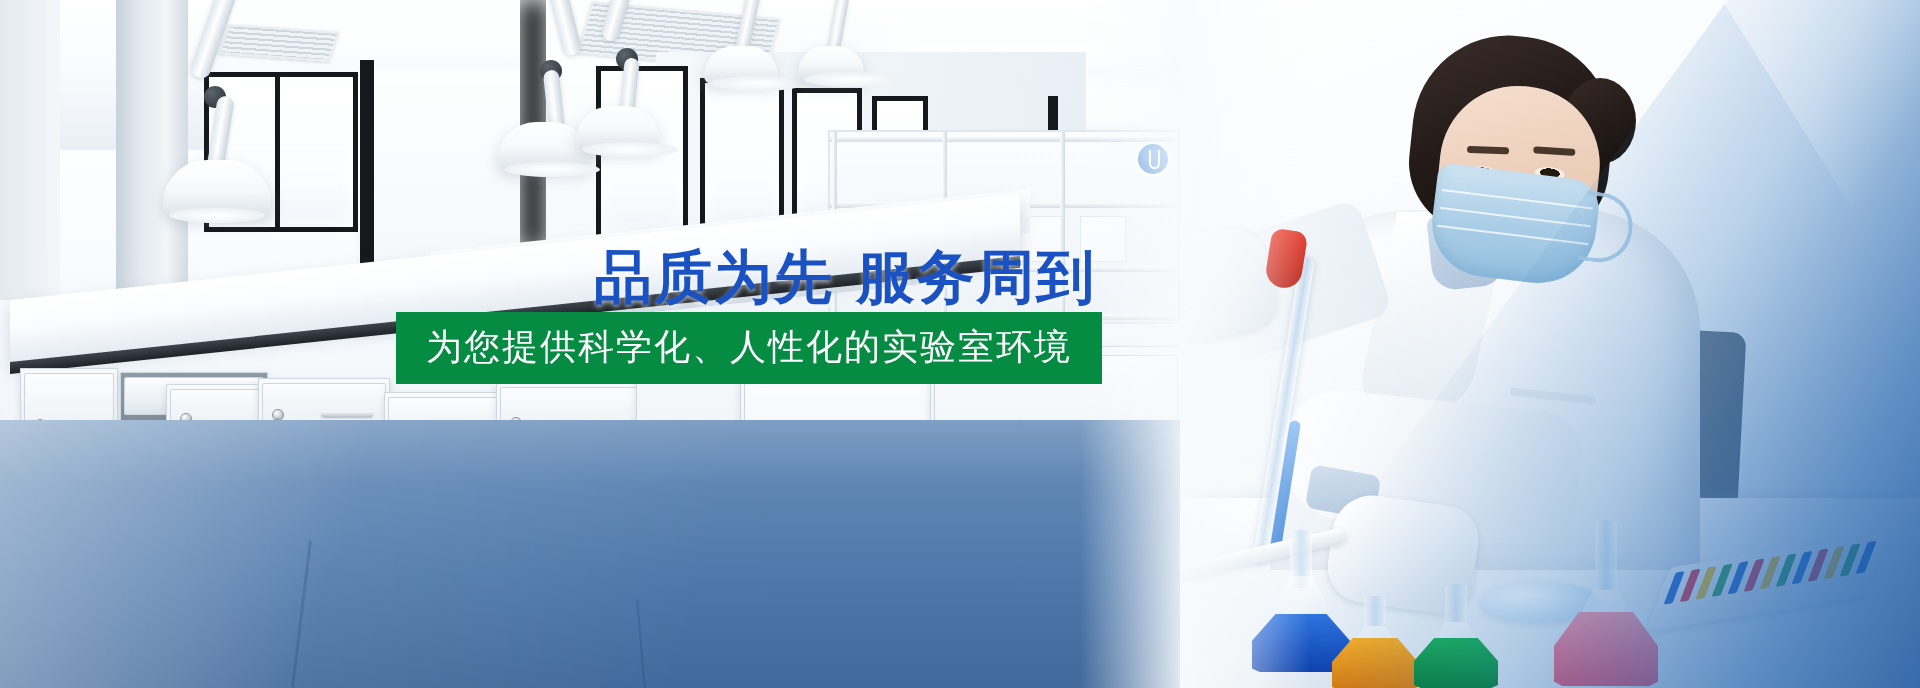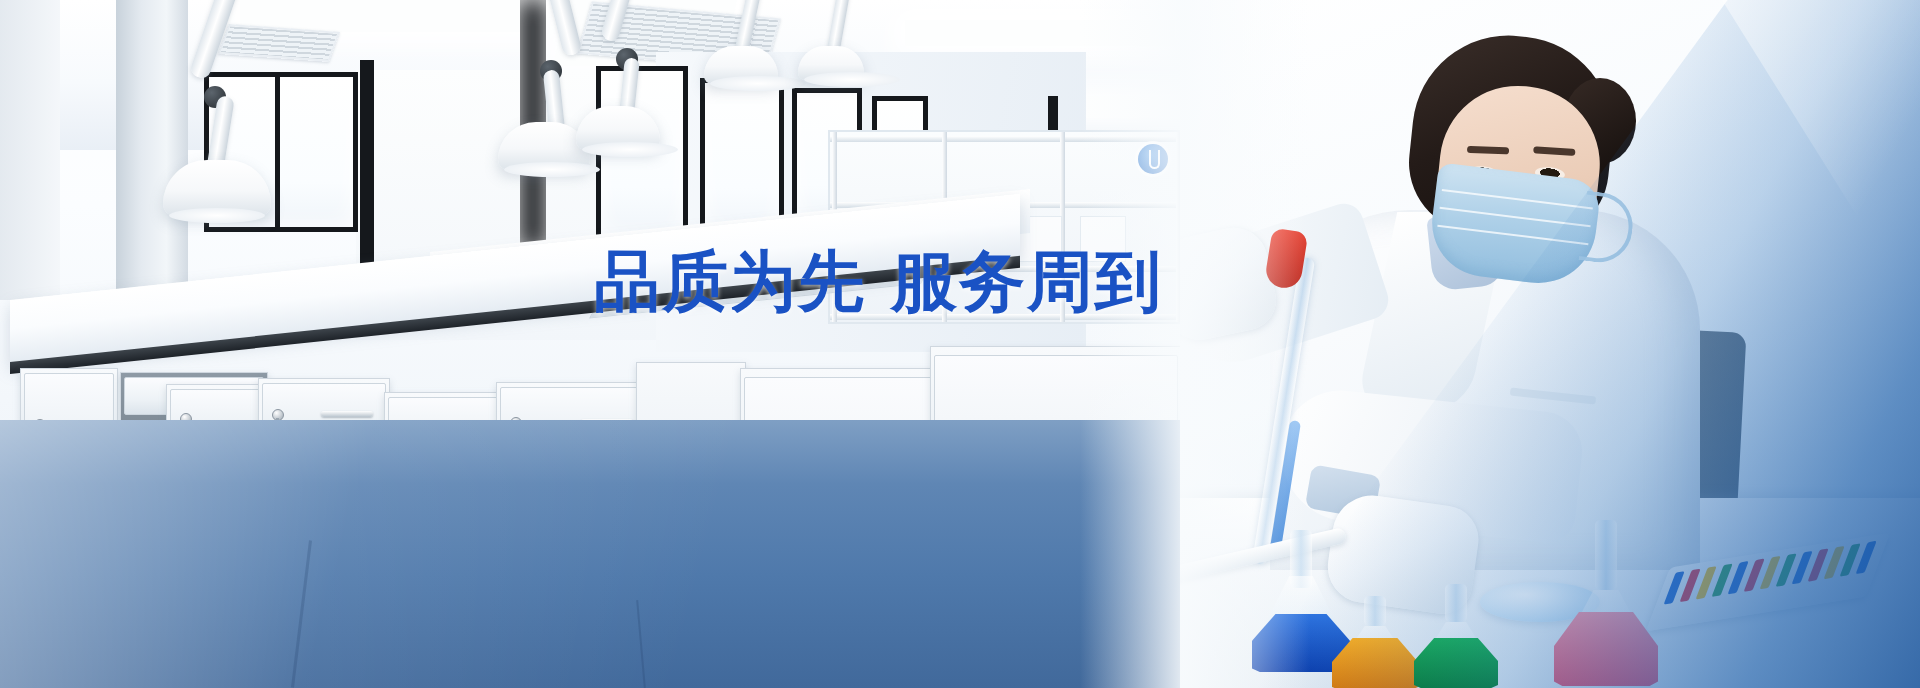--- a/index.html
+++ b/index.html
@@ -351,21 +351,21 @@
   .eyebrow{
     position:absolute;left:366px;top:205px;width:900px;
     font-family:"Liberation Serif","DejaVu Serif",serif;
     font-size:40px;letter-spacing:5px;line-height:1;
     color:rgba(88,132,208,.72);
     white-space:nowrap;
   }
   .headline{
     position:absolute;left:594px;top:247px;
     font-family:"DejaVu Sans","Liberation Sans",sans-serif;
-    font-weight:bold;font-size:66px;line-height:1.05;letter-spacing:2px;
+    font-weight:bold;font-size:58px;line-height:1.05;letter-spacing:2px;
     color:#1a52c4;white-space:nowrap;
     text-shadow:0 2px 5px rgba(255,255,255,.65);
   }
   .subbar{
     position:absolute;left:396px;top:312px;
     background:#068c42;
     padding:17px 30px 19px 30px;
   }
   .subbar-text{
     font-family:"DejaVu Sans","Liberation Sans",sans-serif;
@@ -625,15 +625,18 @@
       <div class="tube" style="left:200px;background:#2f6fd0"></div>
     </div>
   </div>
 
   <div class="seam"></div>
   <div class="blue-wedge"></div>
   <div class="blue-wedge2"></div>
 
   <div class="copy">
     <div class="headline">品质为先 服务周到</div>
+    <div class="subbar">
+      <div class="subbar-text">为您提供科学化、人性化的实验室环境</div>
+    </div>
   </div>
 
 </div>
 
 </body></html>

